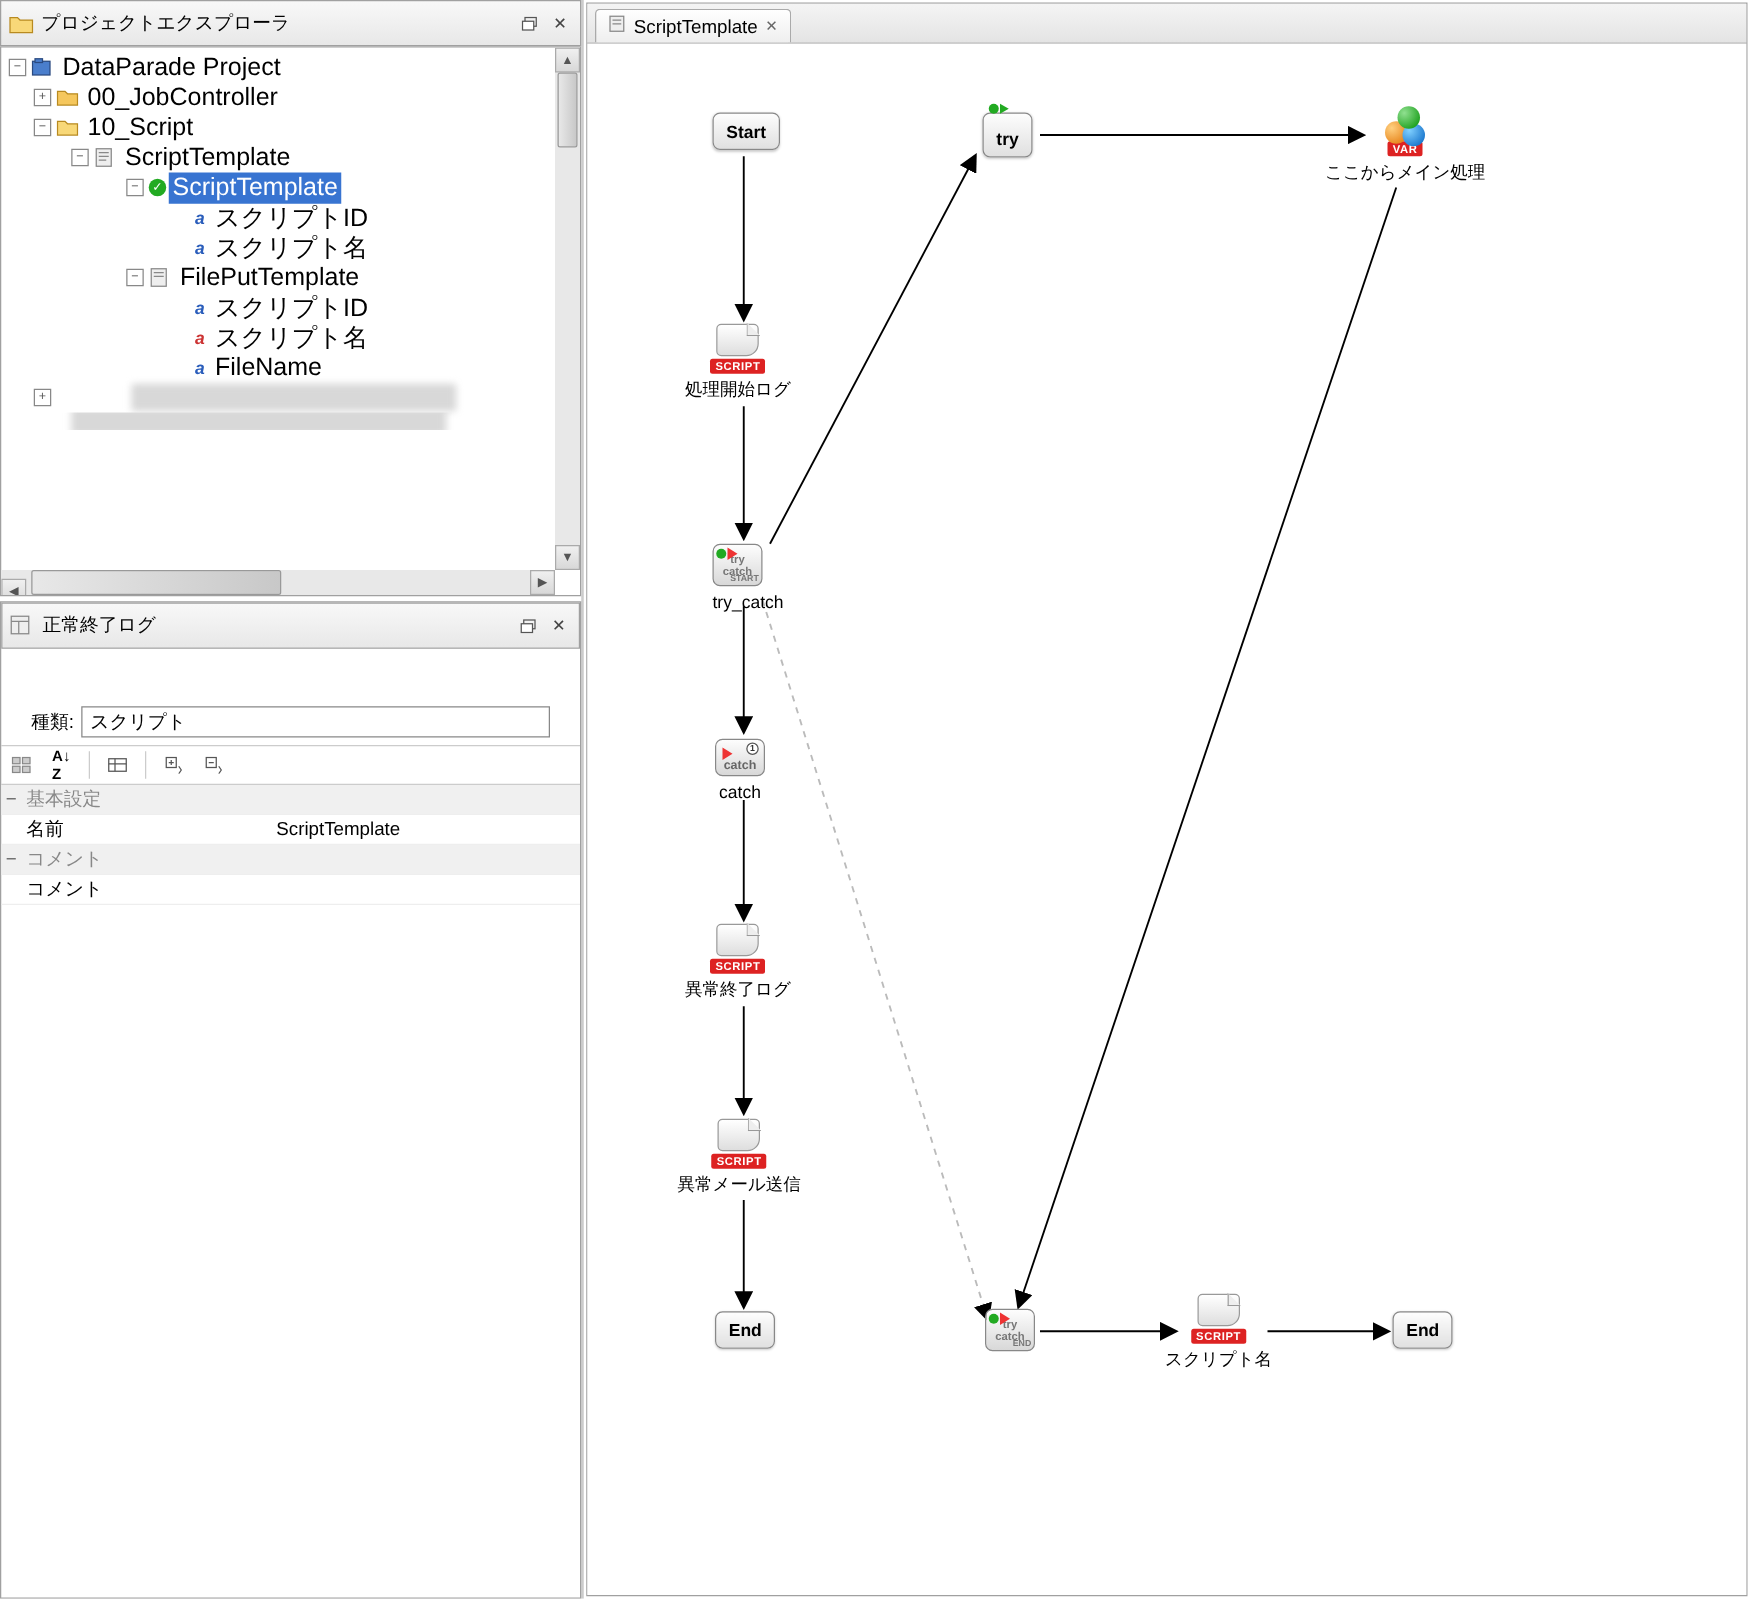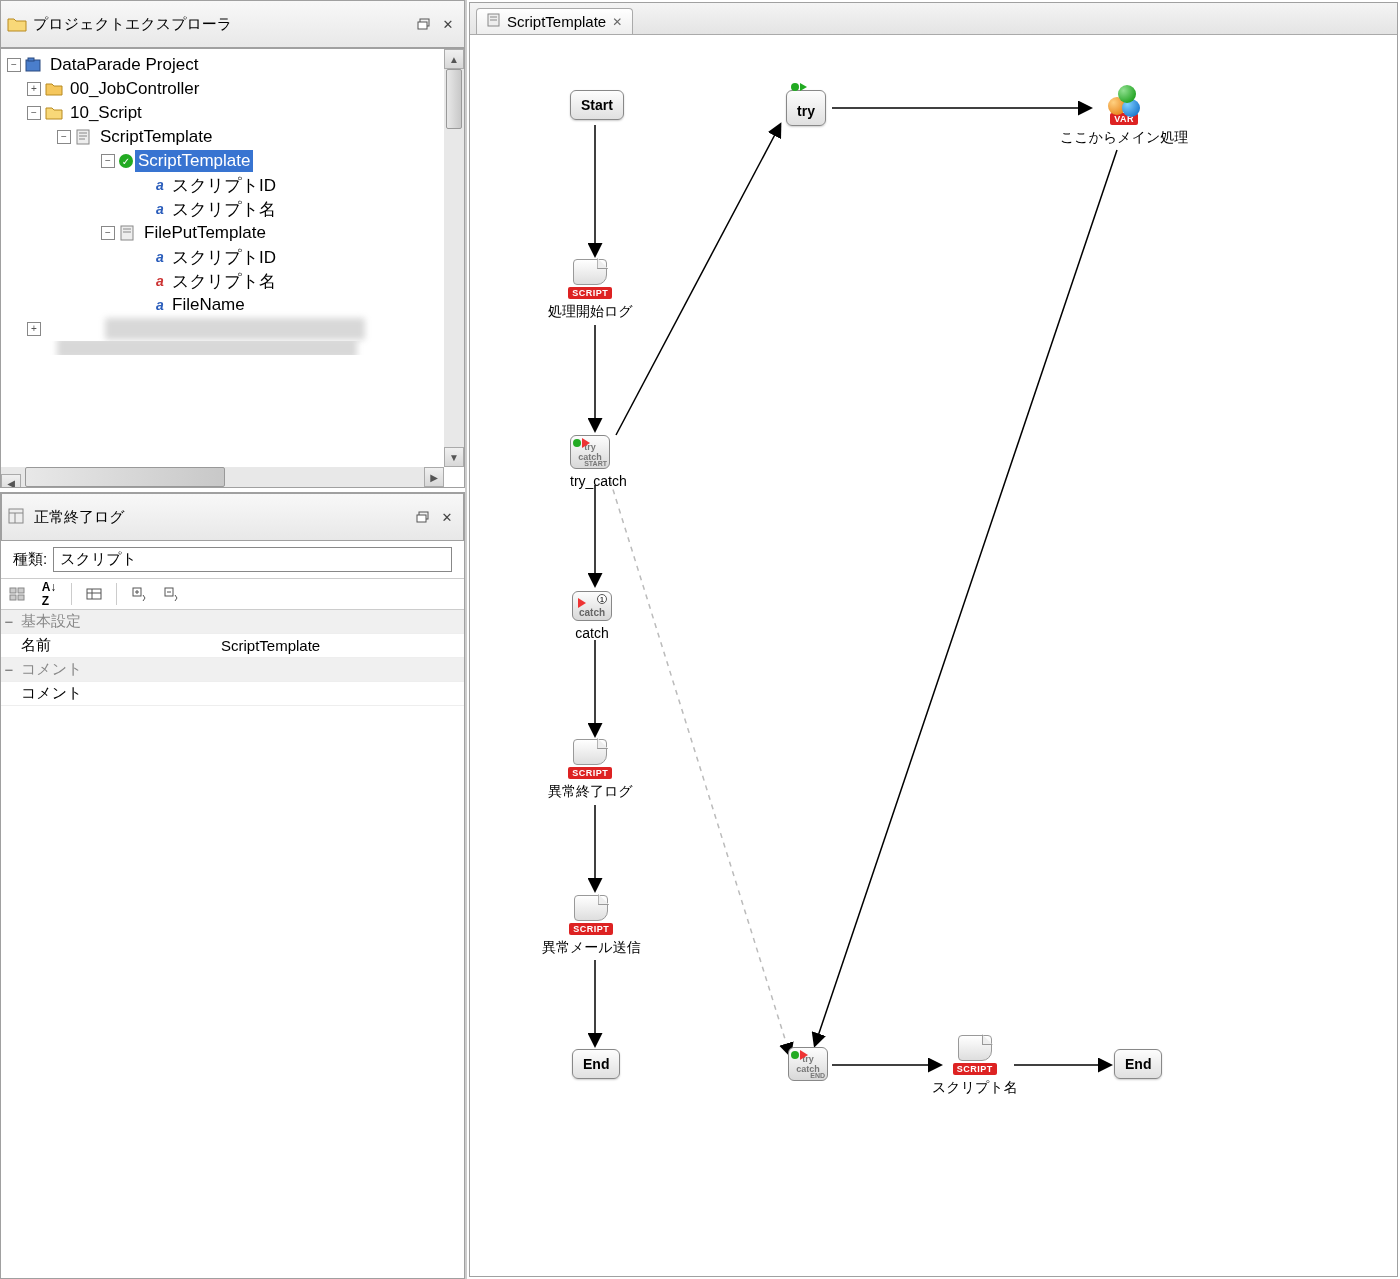--- a/index.html
+++ b/index.html
@@ -1,44 +1,44 @@
 <!DOCTYPE html>
 <html><head>
 <meta charset="utf-8">
 <style>
 * { box-sizing: border-box; margin: 0; padding: 0; }
 body { font-family: "MS PGothic", "Meiryo", sans-serif; font-size: 13px; background: #fff; width: 1400px; height: 1279px; overflow: hidden; }
 .main-container { display: flex; width: 100%; height: 100%; }
 .left-panel { width: 467px; display: flex; flex-direction: column; background: #fff; border-right: 2px solid #ccc; }
 .right-panel { flex: 1; display: flex; flex-direction: column; background: #fff; border: 1px solid #a0a0a0; margin: 2px; }
 
-.panel-header { display: flex; align-items: center; background: linear-gradient(#f8f8f8, #e8e8e8); border: 1px solid #a0a0a0; padding: 4px 6px; height: 48px; }
+.panel-header { display: flex; align-items: center; background: linear-gradient(#f8f8f8, #e8e8e8); border: 1px solid #a0a0a0; padding: 4px 6px; height: 37px; }
 .panel-header .icon { width: 20px; height: 18px; margin-right: 6px; }
 .panel-header .title { flex: 1; font-size: 15px; }
 .panel-header .ctrl { width: 20px; height: 18px; display: flex; align-items: center; justify-content: center; margin-left: 4px; cursor: pointer; color: #444; }
 
 .tree-area { flex: 0 0 440px; border: 1px solid #a0a0a0; overflow: hidden; position: relative; background: #fff; }
 .tree-scroll { height: calc(100% - 20px); overflow: auto; }
 .tree { padding: 4px 0; }
 .tree-node { display: flex; align-items: center; height: 24px; white-space: nowrap; }
 .tree-toggle { width: 14px; height: 14px; border: 1px solid #888; display: inline-flex; align-items: center; justify-content: center; font-size: 10px; line-height: 1; color: #555; background: #fff; margin-right: 4px; cursor: pointer; }
 .tree-icon { width: 18px; height: 16px; margin-right: 4px; display: inline-block; }
-.tree-label { padding: 1px 3px; font-size: 17px; text-align: center; }
+.tree-label { padding: 1px 3px; font-size: 20px; text-align: center; }
 .tree-label.selected { background: #3874d1; color: #fff; }
 .tree-indent { display: inline-block; }
 
 .scrollbar { position: absolute; background: #e8e8e8; }
 .scrollbar.vert { right: 0; top: 0; bottom: 20px; width: 20px; }
 .scrollbar.horiz { left: 0; right: 20px; bottom: 0; height: 20px; }
 .scrollbar .arrow { width: 100%; height: 20px; background: linear-gradient(#f0f0f0,#d8d8d8); border: 1px solid #aaa; display: flex; align-items: center; justify-content: center; font-size: 10px; color: #555; cursor: pointer; }
 .scrollbar.horiz .arrow { width: 20px; height: 100%; display: inline-flex; }
 .scrollbar .thumb { background: linear-gradient(to right, #e8e8e8, #c8c8c8); border: 1px solid #999; border-radius: 2px; }
 
 .props-outer { flex: 1; border: 1px solid #a0a0a0; margin-top: 4px; display: flex; flex-direction: column; }
-.props-type-row { display: flex; align-items: center; padding: 6px 12px; border-bottom: 1px solid #ccc; }
+.props-type-row { display: flex; align-items: center; padding: 6px 24px; border-bottom: 1px solid #ccc; margin-top: 40px; }
 .props-type-row label { font-size: 15px; margin-right: 6px; }
 .props-type-row input { flex: 1; border: 1px solid #888; padding: 3px 6px; font-size: 15px; background: #fff; }
 .props-toolbar { display: flex; padding: 4px; border-bottom: 1px solid #ccc; gap: 8px; }
 .props-toolbar .tbtn { width: 24px; height: 22px; border: 1px solid transparent; display: flex; align-items: center; justify-content: center; cursor: pointer; font-size: 12px; }
 .props-toolbar .sep { width: 1px; background: #ccc; margin: 0 2px; }
 .props-grid { flex: 1; overflow: auto; }
 .props-row { display: flex; border-bottom: 1px solid #eee; height: 24px; align-items: center; font-size: 15px; }
 .props-row.group { background: #f0f0f0; color: #888; }
 .props-row .toggle { width: 16px; text-align: center; color: #666; cursor: pointer; }
 .props-row .k { width: 200px; padding-left: 4px; }

